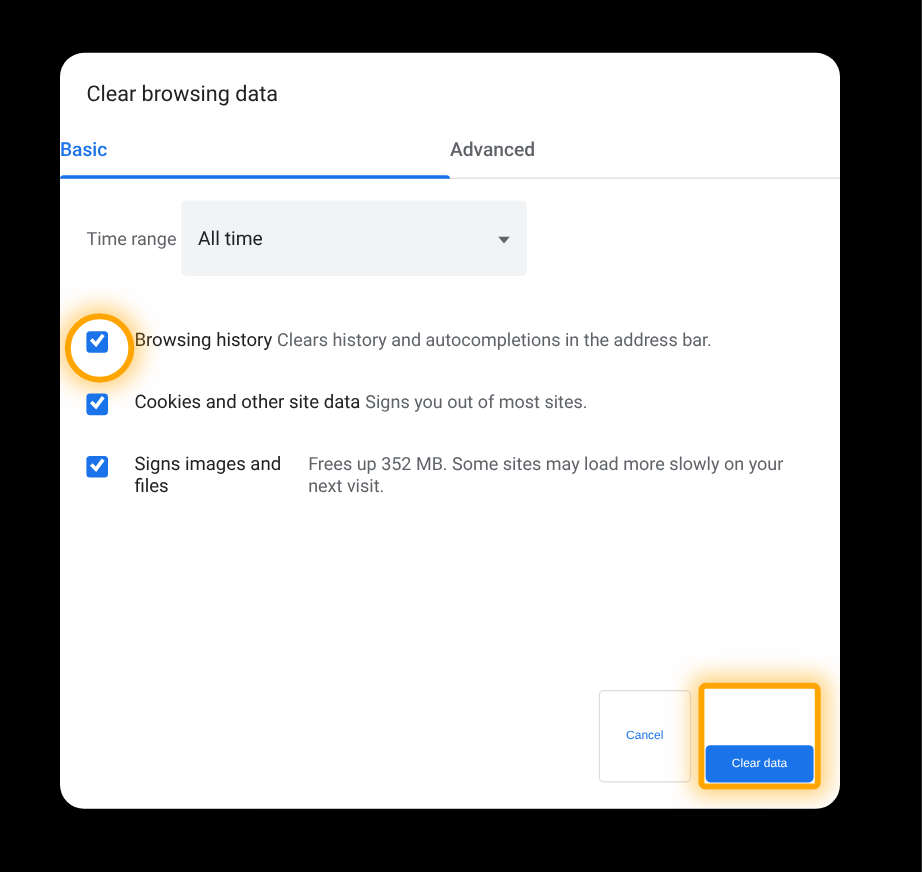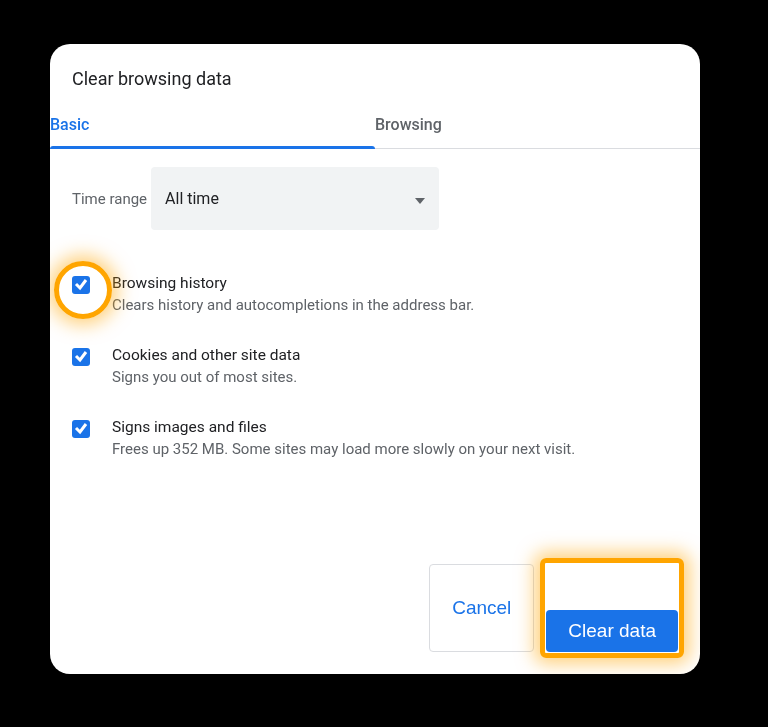--- a/index.html
+++ b/index.html
@@ -117,40 +117,40 @@
   }
   .checkbox svg {
     width: 14px;
     height: 14px;
     stroke: #fff;
     stroke-width: 3;
     fill: none;
   }
   .option-text {
     display: flex;
-    flex-direction: column;
+    flex-direction: row;
     gap: 4px;
   }
   .option-title {
     font-size: 15.5px;
     color: #202124;
   }
   .option-desc {
     font-size: 15px;
     color: #5f6368;
   }
   .footer {
     display: flex;
     justify-content: flex-end;
     gap: 12px;
     padding: 18px 22px 22px 22px;
     position: relative;
   }
   .btn {
-    font-size: 19px;
+    font-size: 10px;
     font-weight: 500;
     padding: 10px 22px;
     border-radius: 4px;
     cursor: pointer;
     border: none;
   }
   .btn-cancel {
     background: #fff;
     color: #1a73e8;
     border: 1px solid #dadce0;
@@ -190,21 +190,21 @@
 
 <div class="dialog">
 
   <div class="title">Clear browsing data</div>
 
   <div class="tabs">
     <div class="tab active">
       <span>Basic</span>
     </div>
     <div class="tab">
-      <span>Browsing</span>
+      <span>Advanced</span>
     </div>
   </div>
 
   <div class="body">
 
     <div class="timerange-row">
       <span class="timerange-label">Time range</span>
       <div class="select">
         <span class="select-value">All time</span>
         <span>

